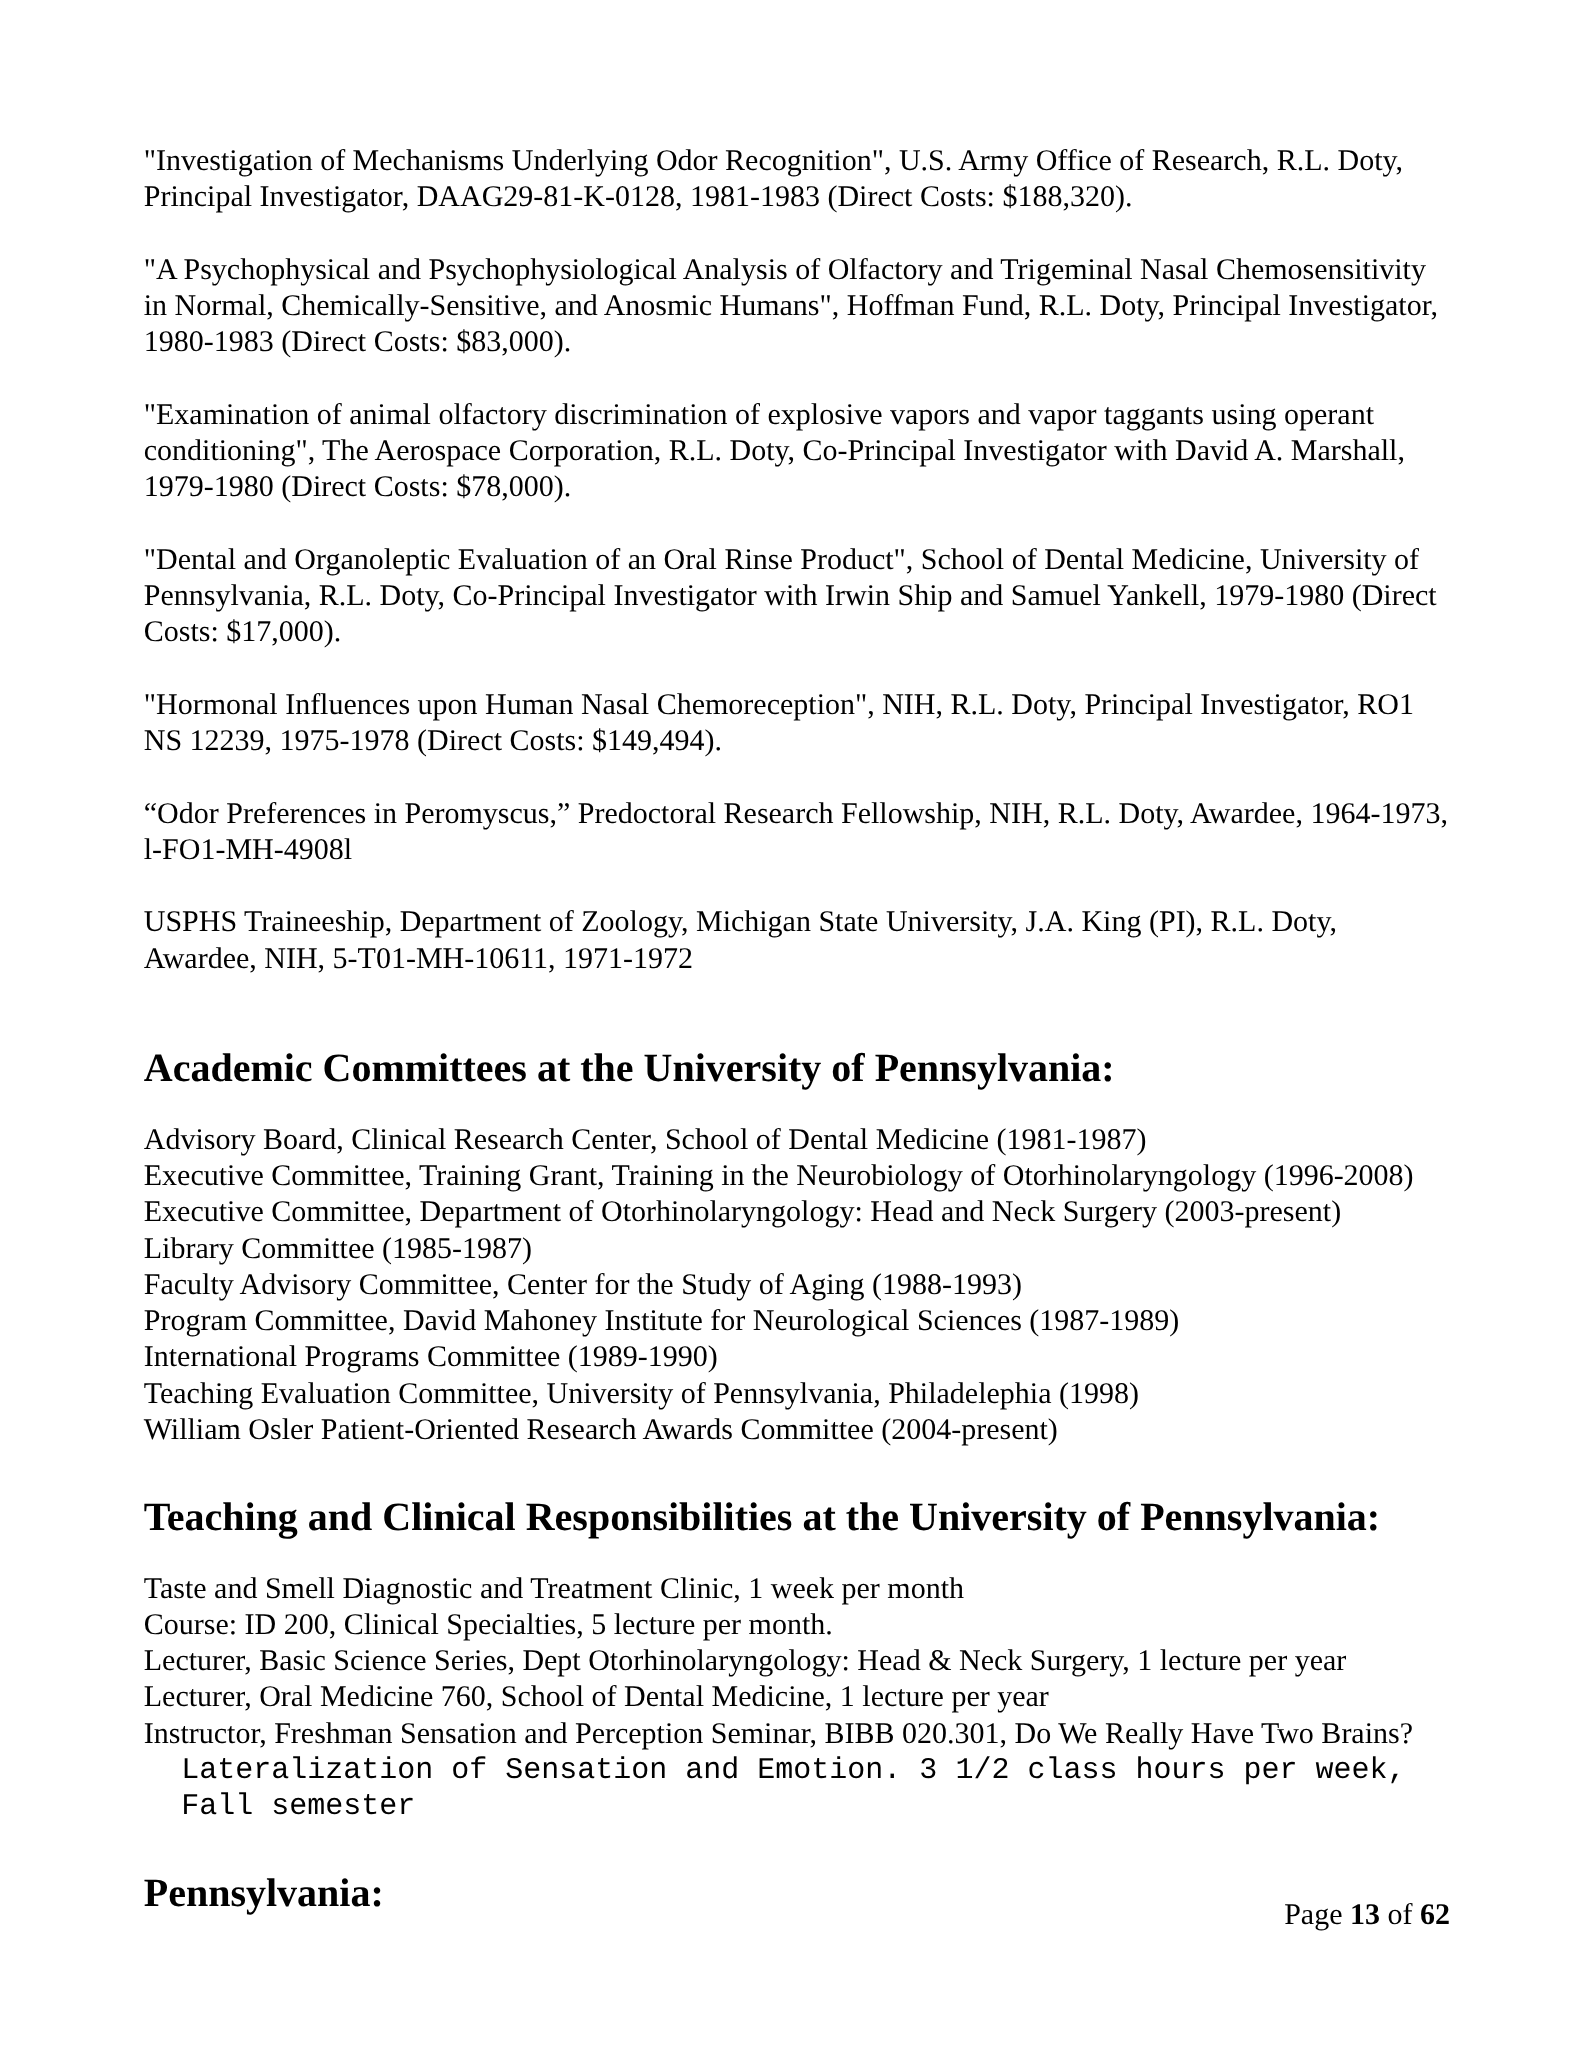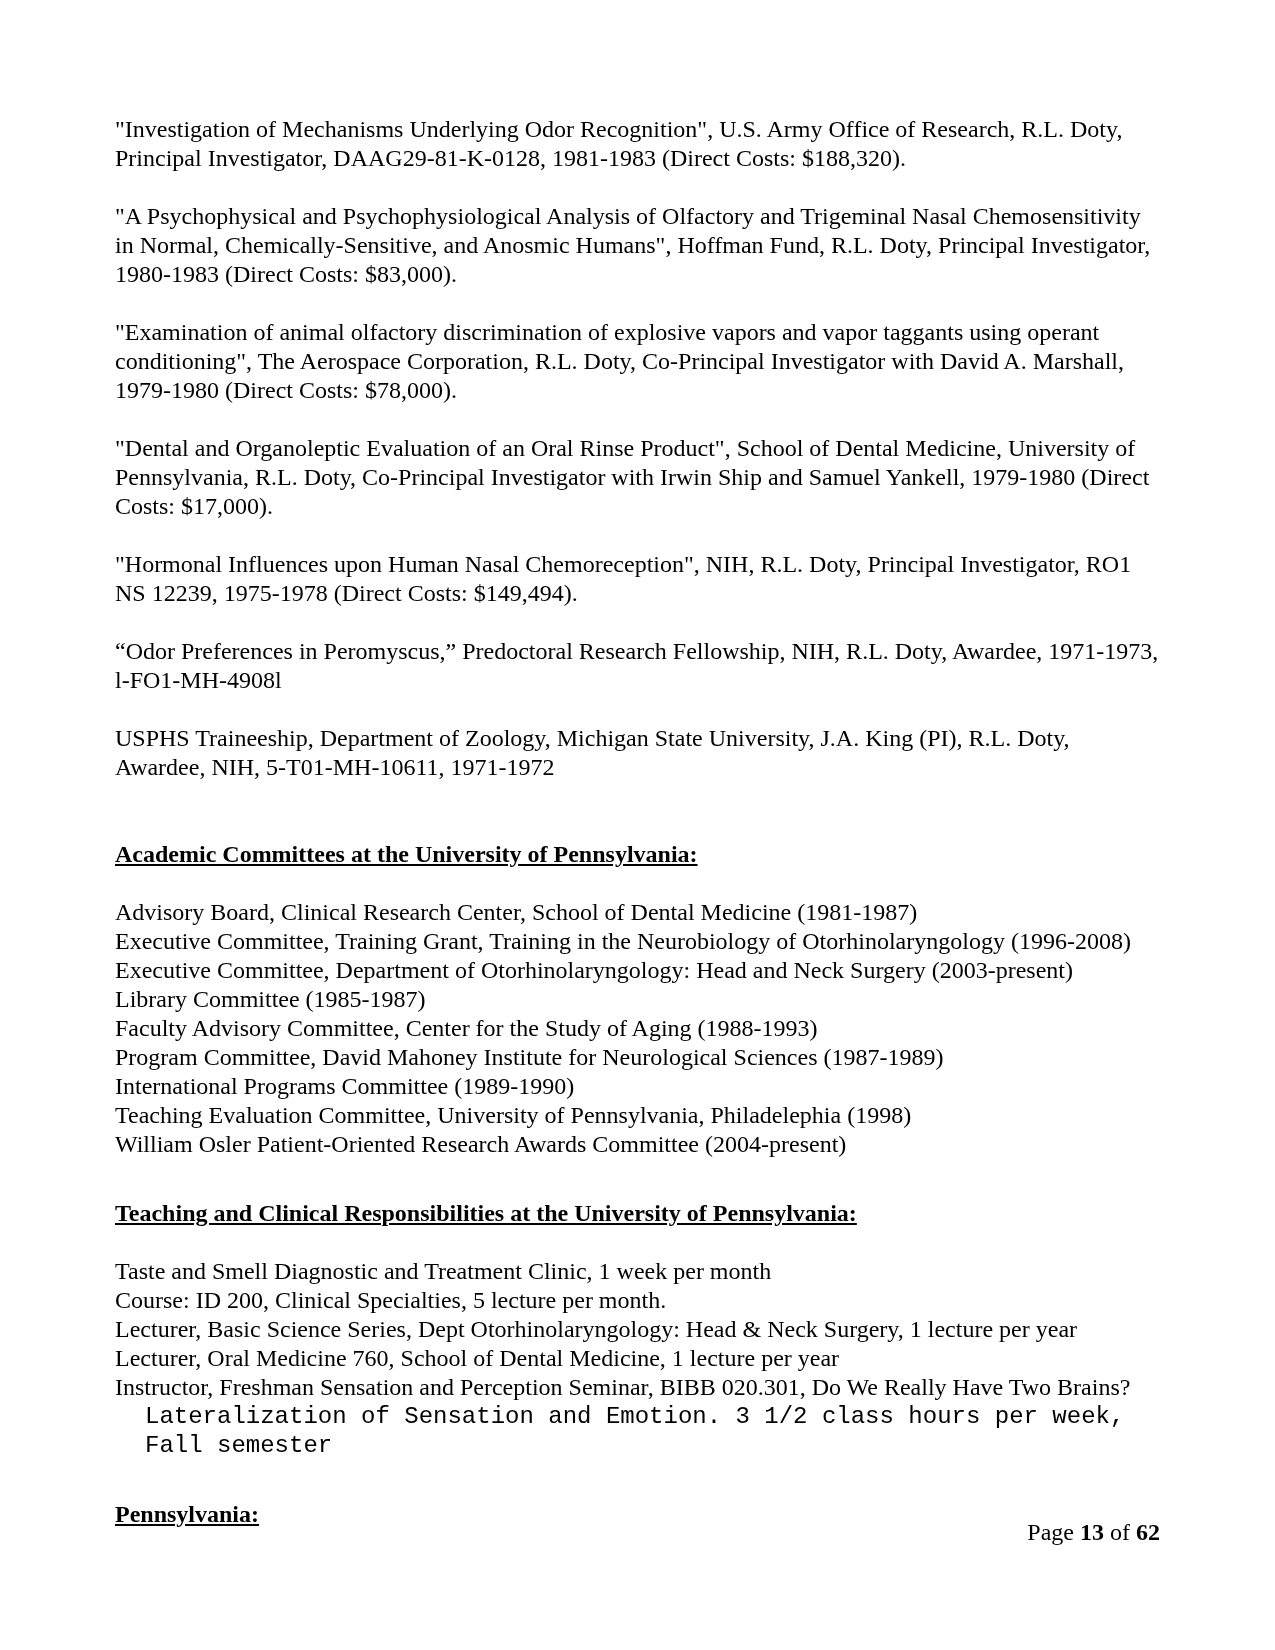--- a/index.html
+++ b/index.html
@@ -22,26 +22,25 @@
     position: absolute;
     left: 115px;
     top: 115px;
     width: 1046px;
   }
   p.para {
     margin: 0 0 29px 0;
     padding: 0;
   }
   h2.section-heading {
-    font-size: 24px;
+    font-size: 32px;
     line-height: 29px;
     font-weight: bold;
     margin: 40px 0 29px 0;
     padding: 0;
-    text-decoration: underline;
   }
   h2.section-heading.first {
     margin-top: 58px;
   }
   .list {
     margin: 0;
     padding: 0;
   }
   .list .line {
     margin: 0;
@@ -68,21 +67,21 @@
 <body>
 
 <div class="page">
   <div class="content">
 
     <p class="para">"Investigation of Mechanisms Underlying Odor Recognition", U.S. Army Office of Research, R.L. Doty, Principal Investigator, DAAG29-81-K-0128, 1981-1983 (Direct Costs: $188,320).</p>
     <p class="para">"A Psychophysical and Psychophysiological Analysis of Olfactory and Trigeminal Nasal Chemosensitivity in Normal, Chemically-Sensitive, and Anosmic Humans", Hoffman Fund, R.L. Doty, Principal Investigator, 1980-1983 (Direct Costs: $83,000).</p>
     <p class="para">"Examination of animal olfactory discrimination of explosive vapors and vapor taggants using operant conditioning", The Aerospace Corporation, R.L. Doty, Co-Principal Investigator with David A. Marshall, 1979-1980 (Direct Costs: $78,000).</p>
     <p class="para">"Dental and Organoleptic Evaluation of an Oral Rinse Product", School of Dental Medicine, University of Pennsylvania, R.L. Doty, Co-Principal Investigator with Irwin Ship and Samuel Yankell, 1979-1980 (Direct Costs: $17,000).</p>
     <p class="para">"Hormonal Influences upon Human Nasal Chemoreception", NIH, R.L. Doty, Principal Investigator, RO1 NS 12239, 1975-1978 (Direct Costs: $149,494).</p>
-    <p class="para">“Odor Preferences in Peromyscus,” Predoctoral Research Fellowship, NIH, R.L. Doty, Awardee, 1971-1973, l-FO1-MH-4908l</p>
+    <p class="para">“Odor Preferences in Peromyscus,” Predoctoral Research Fellowship, NIH, R.L. Doty, Awardee, 1964-1973, l-FO1-MH-4908l</p>
     <p class="para">USPHS Traineeship, Department of Zoology, Michigan State University, J.A. King (PI), R.L. Doty, Awardee, NIH, 5-T01-MH-10611, 1971-1972</p>
 
     <h2 class="section-heading first">Academic Committees at the University of Pennsylvania:</h2>
 
     <div class="list">
       <div class="line">Advisory Board, Clinical Research Center, School of Dental Medicine (1981-1987)</div>
       <div class="line">Executive Committee, Training Grant, Training in the Neurobiology of Otorhinolaryngology (1996-2008)</div>
       <div class="line">Executive Committee, Department of Otorhinolaryngology: Head and Neck Surgery (2003-present)</div>
       <div class="line">Library Committee (1985-1987)</div>
       <div class="line">Faculty Advisory Committee, Center for the Study of Aging (1988-1993)</div>

